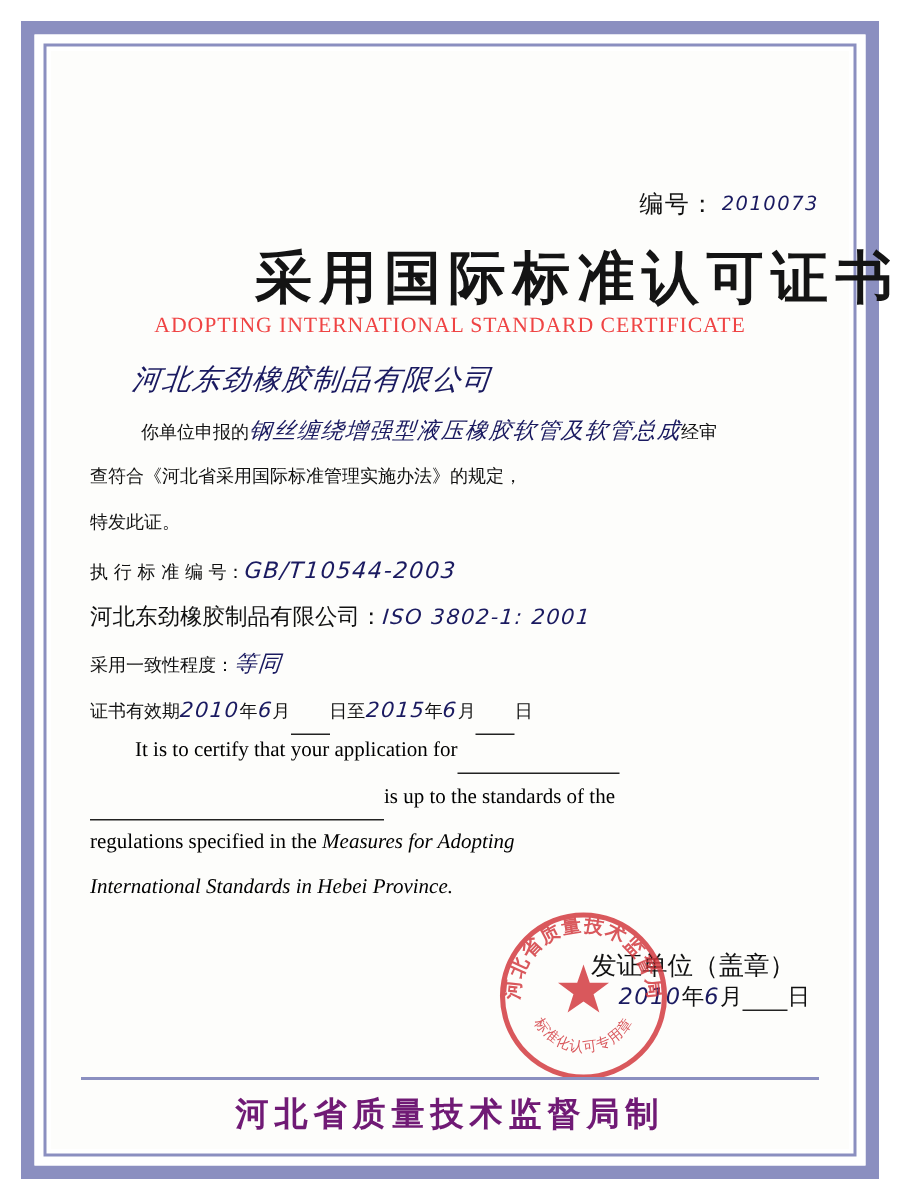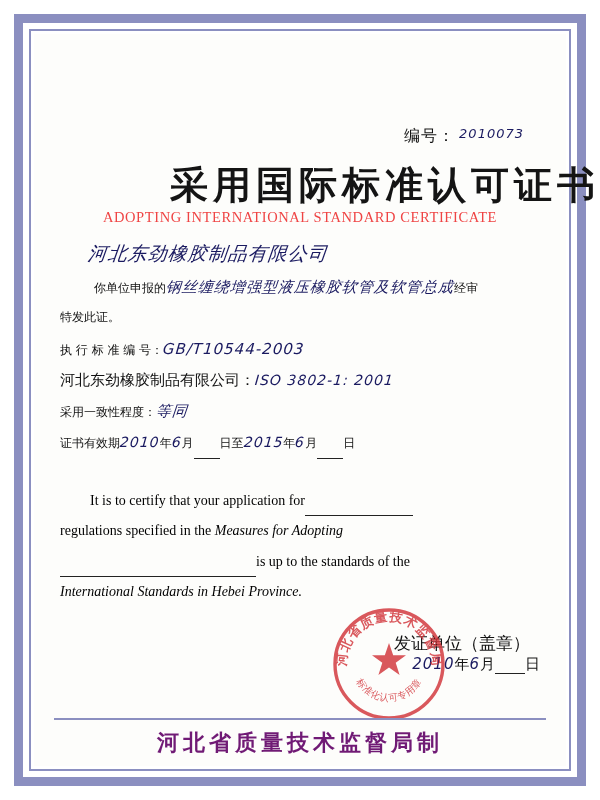--- a/index.html
+++ b/index.html
@@ -57,25 +57,25 @@
   
   .emblem {
     position: absolute;
     left: 227px; top: 50px;
     width: 150px; height: 78px;
   }
 
   
   .serial-row {
     position: absolute;
-    right: 76px; top: 126px;
+    right: 54px; top: 126px;
     font-size: 17px;
     color: #111;
     display: flex;
-    align-items: flex-start;
+    align-items: center;
     gap: 4px;
   }
   .serial-label { font-family: "DejaVu Sans", sans-serif; font-size: 16px; letter-spacing: 1px; }
   .handwriting {
     font-family: "DejaVu Sans", sans-serif;
     color: #1a1a60;
     font-style: italic;
     letter-spacing: 1px;
   }
   .serial-value { font-size: 13px; }
@@ -225,20 +225,21 @@
   <div class="body-block">
 
     <div class="line">
       <span class="handwriting hw-company">河北东劲橡胶制品有限公司</span>
     </div>
 
     <div class="line indent">
       <span class="cn">你单位申报的</span><span class="handwriting hw-inline">钢丝缠绕增强型液压橡胶软管及软管总成</span><span class="cn">经审</span>
     </div>
 
+    <div class="line cn">查符合《河北省采用国际标准管理实施办法》的规定，</div>
     <div class="line cn">特发此证。</div>
 
     <div class="line">
       <span class="cn">执 行 标 准 编 号：</span><span class="handwriting hw-inline">GB/T10544-2003</span>
     </div>
 
     <div class="line">
       <span class="cn" style="font-size:15px">河北东劲橡胶制品有限公司：</span><span class="handwriting hw-inline hw-small">ISO 3802-1: 2001</span>
     </div>
 
@@ -250,25 +251,25 @@
       <span class="cn">证书有效期</span><span class="handwriting hw-inline hw-small">2010</span><span class="cn">年</span><span class="handwriting hw-inline hw-small">6</span><span class="cn">月</span><span class="ul" style="width:26px">&nbsp;</span><span class="cn">日</span><span class="cn">至</span><span class="handwriting hw-inline hw-small">2015</span><span class="cn">年</span><span class="handwriting hw-inline hw-small">6</span><span class="cn">月</span><span class="ul" style="width:26px">&nbsp;</span><span class="cn">日</span>
     </div>
 
   </div>
 
   <div class="en-para">
     <div class="first">
       <span>It is to certify that your application for</span><span class="blank-line" style="width:108px">&nbsp;</span>
     </div>
     <div>
+      <span class="blank-line" style="width:196px">&nbsp;</span><span>is up to the standards of the</span>
+    </div>
+    <div>
       <span>regulations specified in the</span>
       <span class="ital">Measures for Adopting</span>
-    </div>
-    <div>
-      <span class="blank-line" style="width:196px">&nbsp;</span><span>is up to the standards of the</span>
     </div>
     <div class="ital">International Standards in Hebei Province.</div>
   </div>
 
   <div class="issuer">发证单位（盖章）</div>
 
   <div class="issue-date">
     <span class="handwriting" style="font-size:15px">2010</span><span>年</span><span class="handwriting" style="font-size:15px">6</span><span>月</span><span class="ul" style="width:30px">&nbsp;</span><span>日</span>
   </div>
 

